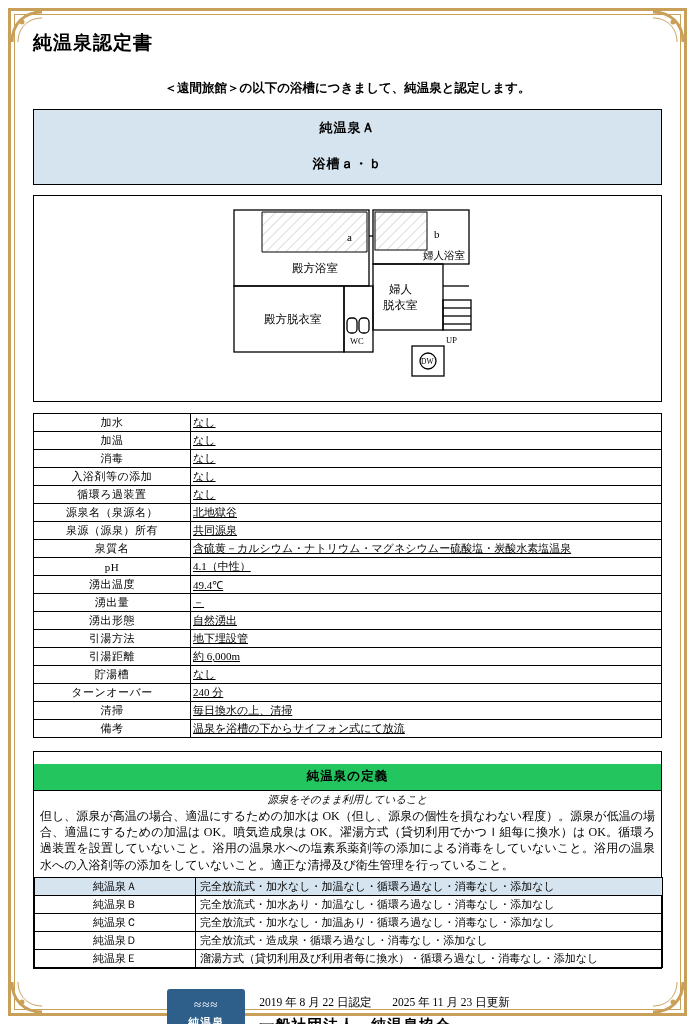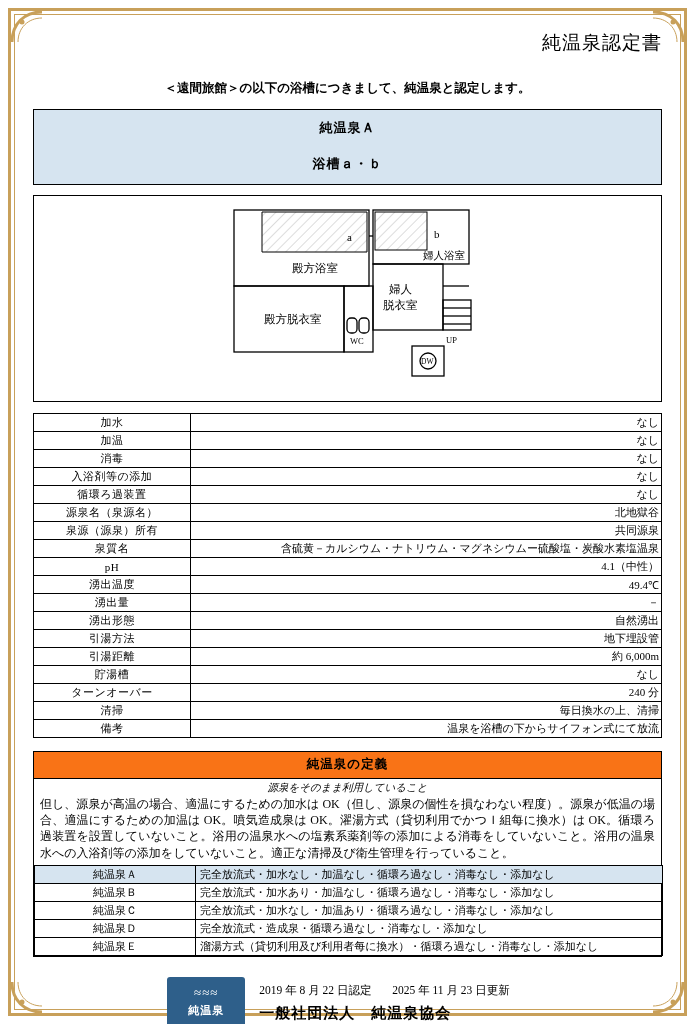--- a/index.html
+++ b/index.html
@@ -46,23 +46,23 @@
   .corner.tr { right: 10px; top: 10px; transform: scaleX(-1); }
   .corner.bl { left: 10px; bottom: 10px; transform: scaleY(-1); }
   .corner.br { right: 10px; bottom: 10px; transform: scale(-1,-1); }
 
   .content {
     position: absolute;
     left: 33px; top: 26px;
     width: 629px;
   }
   .doc-title {
-    text-align: right;
+    text-align: left;
     font-size: 19px;
-    font-weight: normal;
+    font-weight: bold;
     letter-spacing: 1px;
     margin-top: 4px;
   }
   .subtitle {
     text-align: center;
     font-size: 12.5px;
     font-weight: bold;
     margin-top: 24px;
   }
   .cert-box {
@@ -102,35 +102,37 @@
     border: 1px solid #000;
     height: 17px;
     padding: 0 2px;
   }
   table.info td.k {
     width: 152px;
     text-align: center;
     letter-spacing: 0.5px;
   }
   table.info td.v {
-    text-align: right;
+    text-align: left;
+    text-decoration: underline;
   }
 
   .def-box {
     margin-top: 13px;
     border: 1px solid #000;
   }
   .def-head {
-    background: #f97316;
+    background: #22c55e;
     border-bottom: 1px solid #000;
     text-align: center;
     font-size: 12.5px;
     font-weight: bold;
     padding: 4px 0 5px 0;
     letter-spacing: 1px;
+    margin-top: 12px;
   }
   .def-sub {
     text-align: center;
     font-size: 10.5px;
     padding: 2px 0 0 0;
     font-style: italic;
   }
   .def-body {
     font-size: 12px;
     line-height: 1.35;

